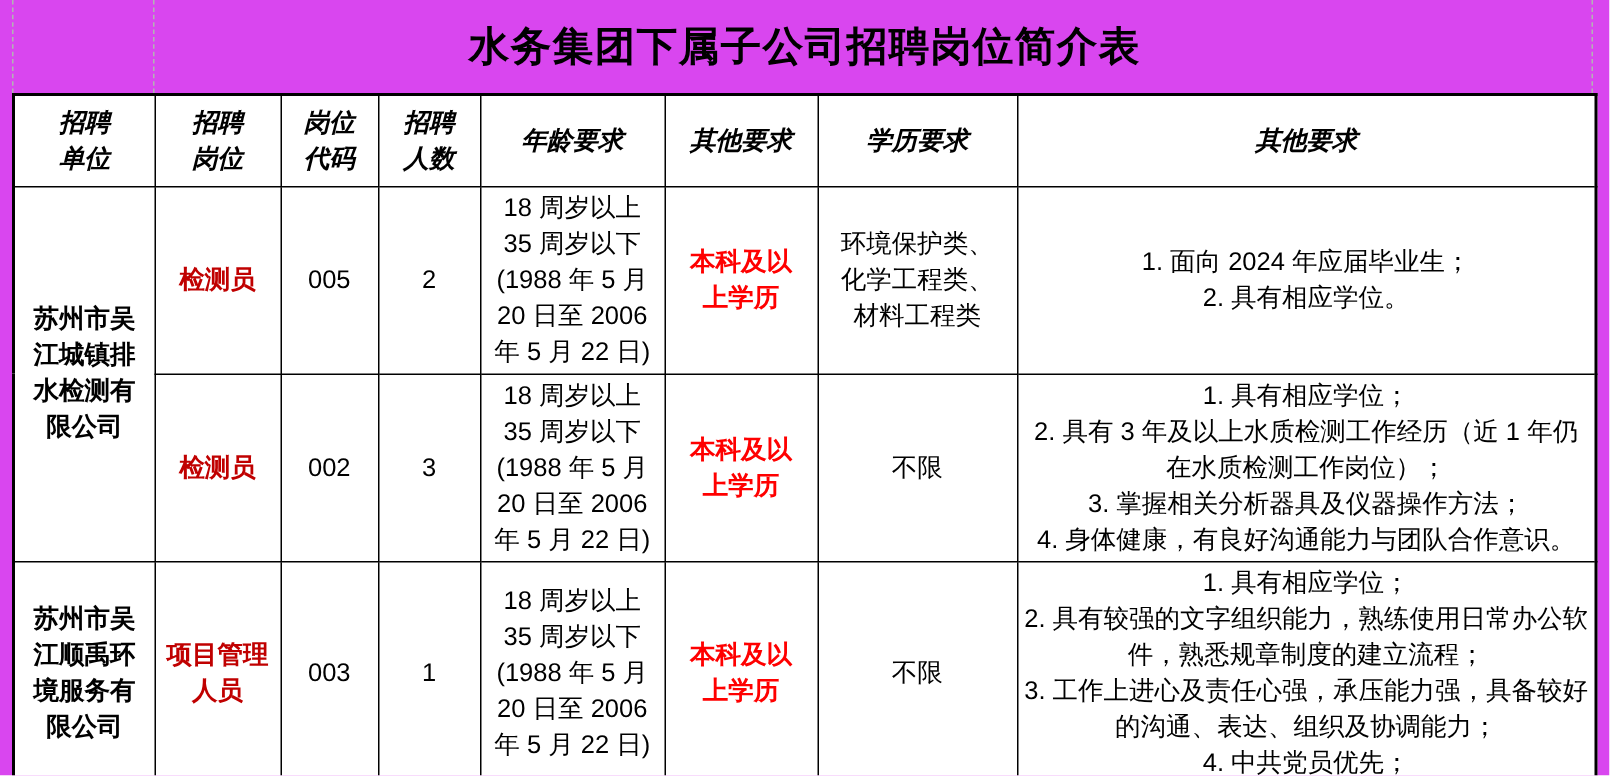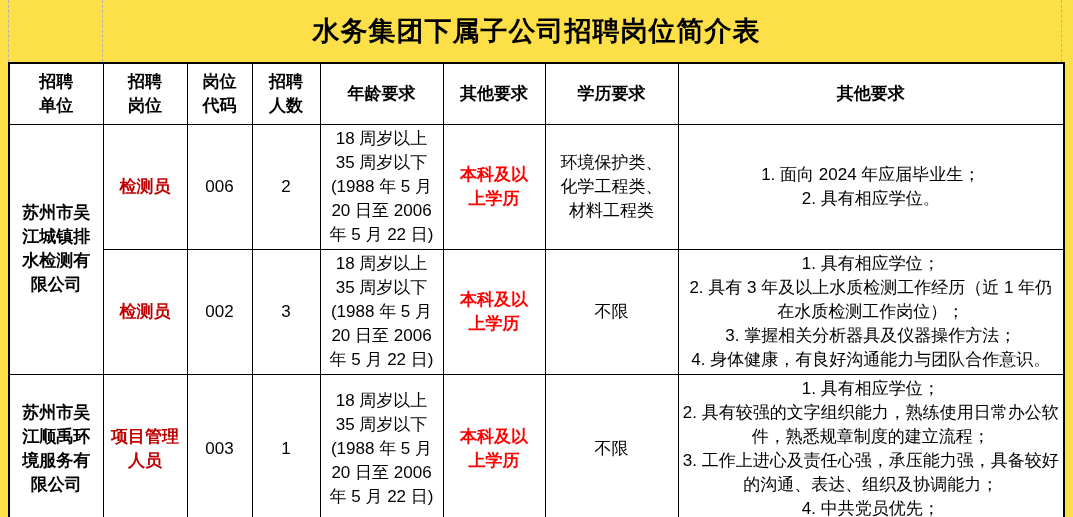--- a/index.html
+++ b/index.html
@@ -11,21 +11,21 @@
   *{margin:0;padding:0;box-sizing:border-box;}
   html,body{background:#ffffff;}
   body{
     font-family:"Liberation Sans","DejaVu Sans",sans-serif;
     color:#000;
   }
   .sheet{
     position:relative;
     width:1073px;
     height:517px;
-    background:#fde047;
+    background:#d946ef;
     overflow:hidden;
   }
   
   .title-area{
     position:absolute;
     top:0;left:0;
     width:1073px;height:62px;
     display:flex;
     align-items:center;
     justify-content:center;
@@ -61,21 +61,21 @@
   table.recruit td{
     border:1px solid var(--border-black);
     vertical-align:middle;
     text-align:center;
     font-size:17px;
     line-height:24px;
     white-space:pre-line;
     padding:2px 4px;
     overflow:hidden;
   }
-  tr.header-row{height:61px;}
+  tr.header-row{height:61px;font-style:italic;}
   tr.row-1{height:121px;}
   tr.row-2{height:120px;}
   tr.row-3{height:139px;}
   table.recruit th{
     font-weight:bold;
     line-height:24px;
   }
   td.company{
     font-weight:bold;
     padding:2px 10px;
@@ -134,21 +134,21 @@
         <th>年龄要求</th>
         <th>其他要求</th>
         <th>学历要求</th>
         <th>其他要求</th>
       </tr>
     </thead>
     <tbody>
       <tr class="row-1">
         <td class="company" rowspan="2">苏州市吴江城镇排水检测有限公司</td>
         <td class="job">检测员</td>
-        <td>006</td>
+        <td>005</td>
         <td>2</td>
         <td class="age">18 周岁以上
 35 周岁以下
 (1988 年 5 月
 20 日至 2006
 年 5 月 22 日)</td>
         <td class="edu">本科及以
 上学历</td>
         <td class="major">环境保护类、
 化学工程类、

